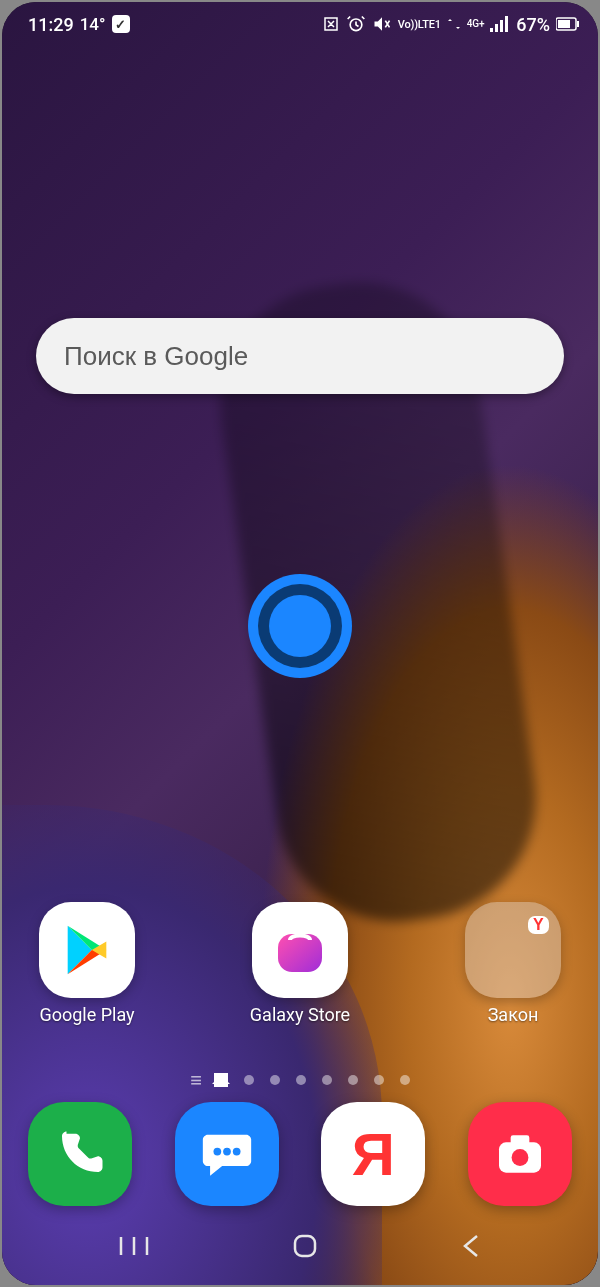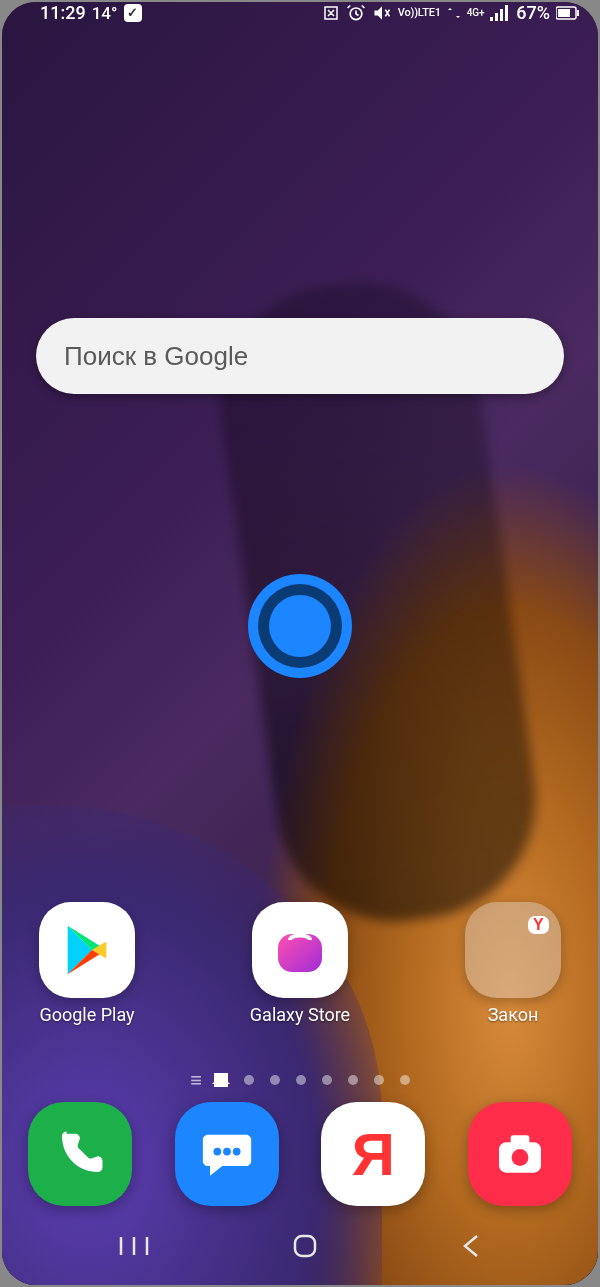--- a/index.html
+++ b/index.html
@@ -33,22 +33,22 @@
   .wp4 {
     position: absolute; right: 90px; top: 280px; width: 260px; height: 640px;
     background: linear-gradient(200deg, rgba(0,0,0,0.25) 20%, rgba(0,0,0,0.55));
     transform: rotate(-8deg);
     border-radius: 120px;
     filter: blur(6px);
   }
 
   
   .statusbar {
-    position: absolute; top: 0; left: 16px; right: 0; height: 44px;
-    display: flex; align-items: flex-start; justify-content: space-between;
+    position: absolute; top: 0; left: 4px; right: 0; height: 44px;
+    display: flex; align-items: center; justify-content: space-between;
     padding: 0 18px 0 22px; color: #fff; font-size: 18px; font-weight: 500;
     z-index: 20;
   }
   .sb-left { display: flex; align-items: center; gap: 6px; }
   .sb-temp { font-size: 17px; }
   .sb-badge {
     width: 18px; height: 18px; border-radius: 4px; background: #fff;
     display: flex; align-items: center; justify-content: center;
     color: #333; font-size: 13px; font-weight: 700; line-height: 1;
   }

